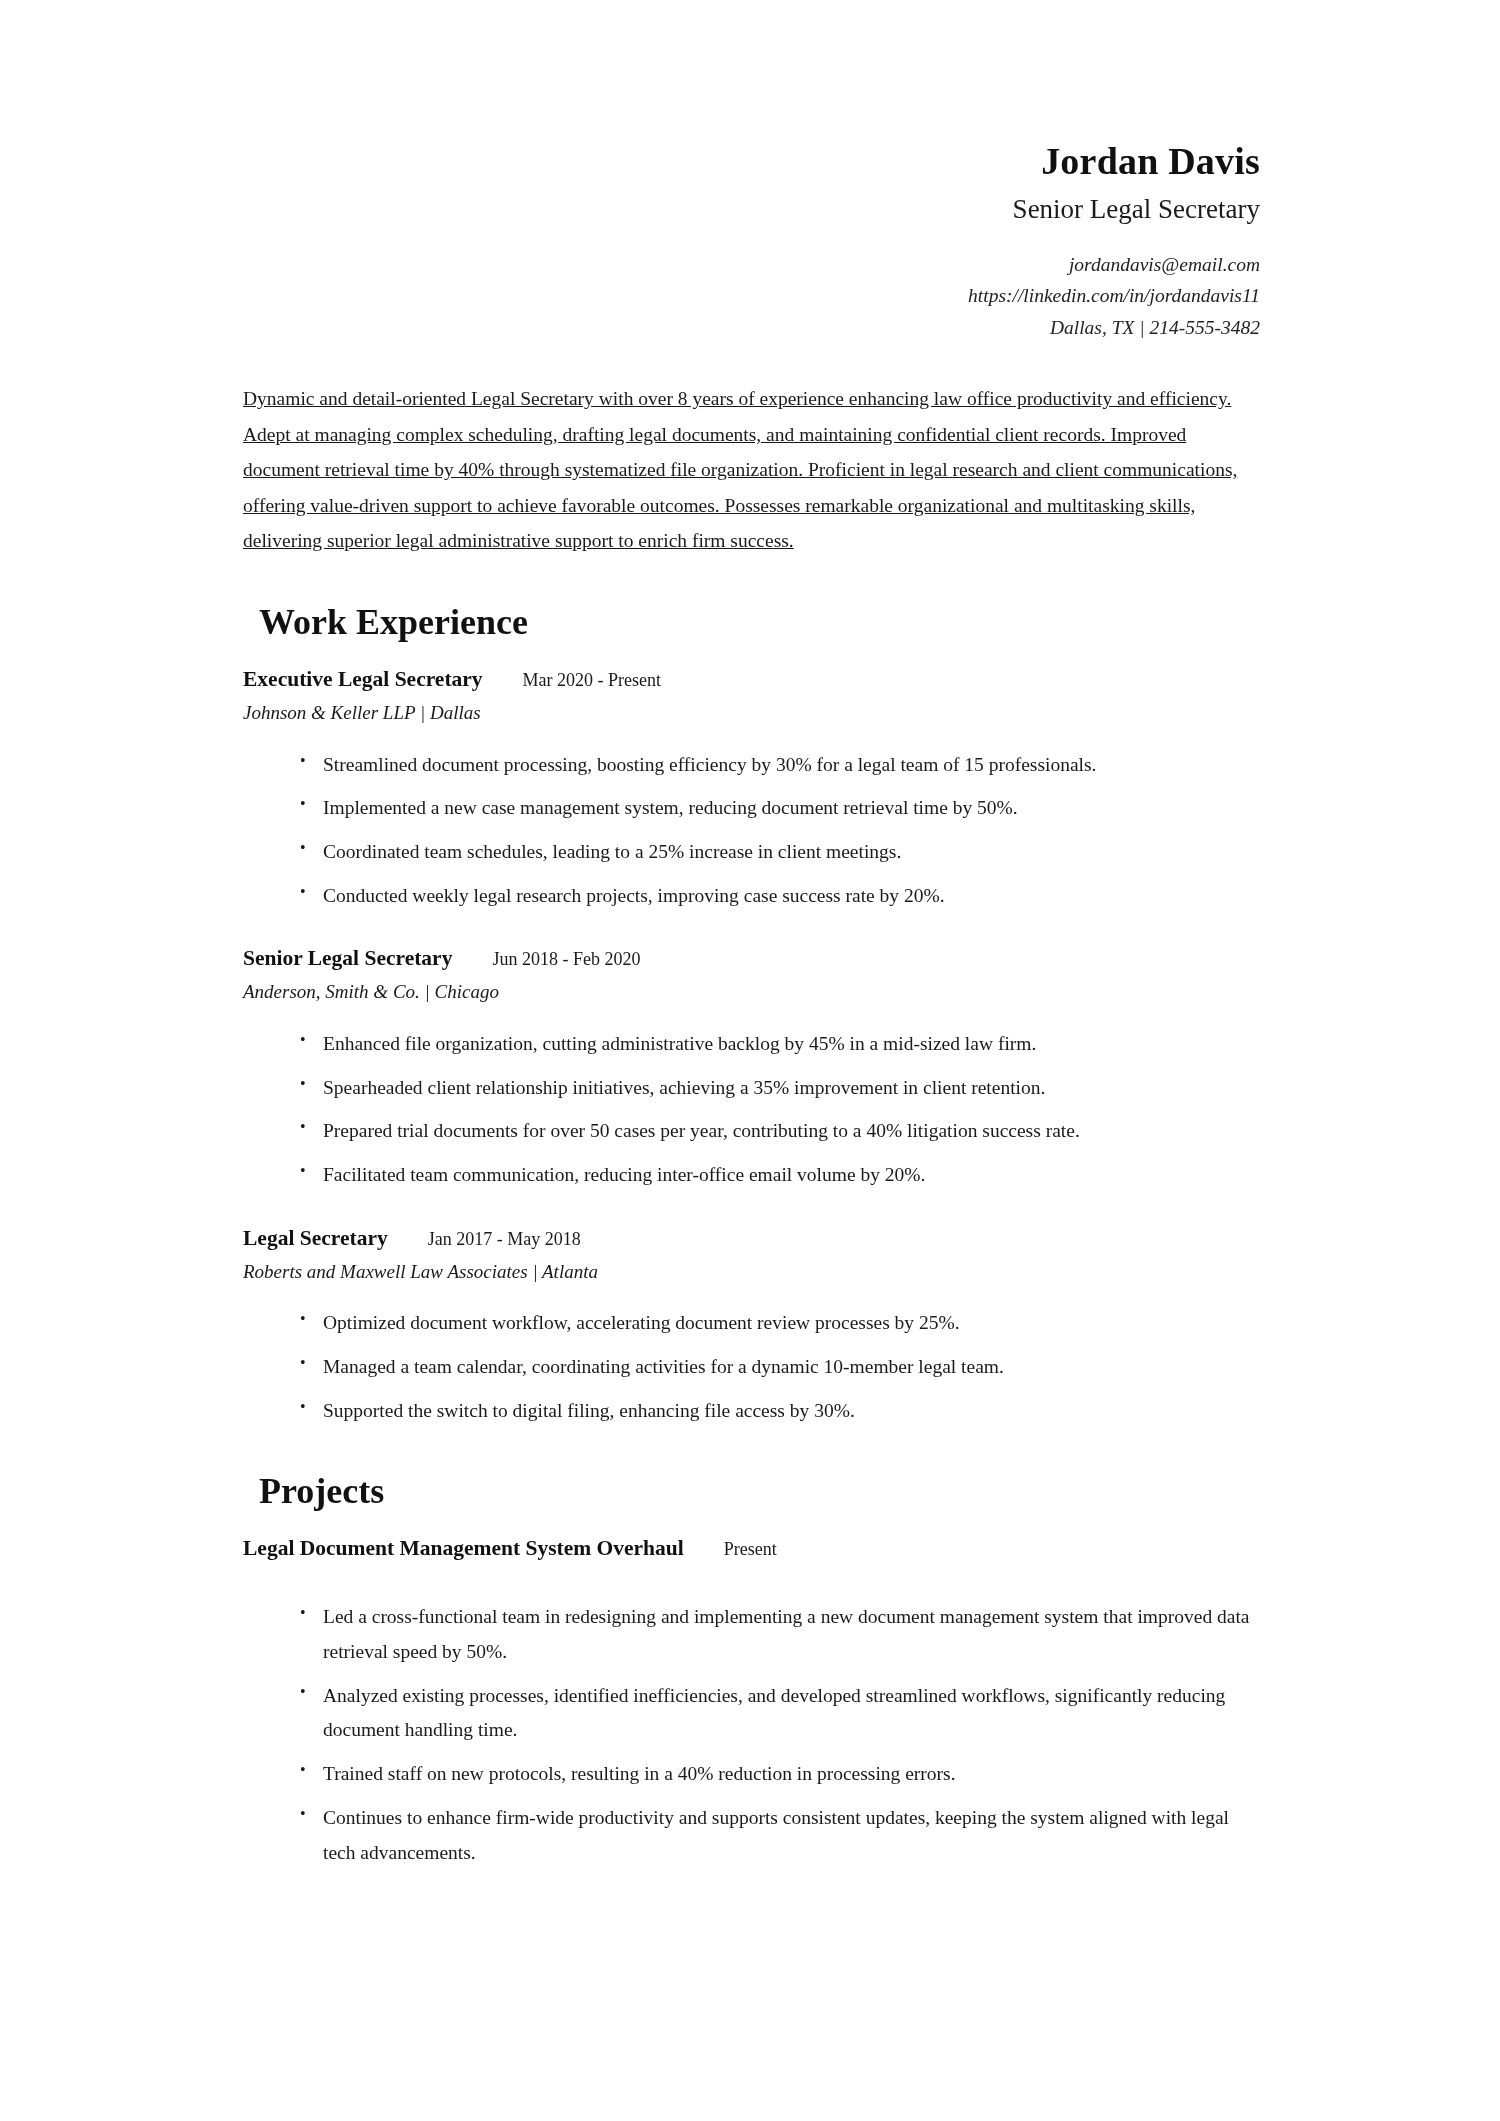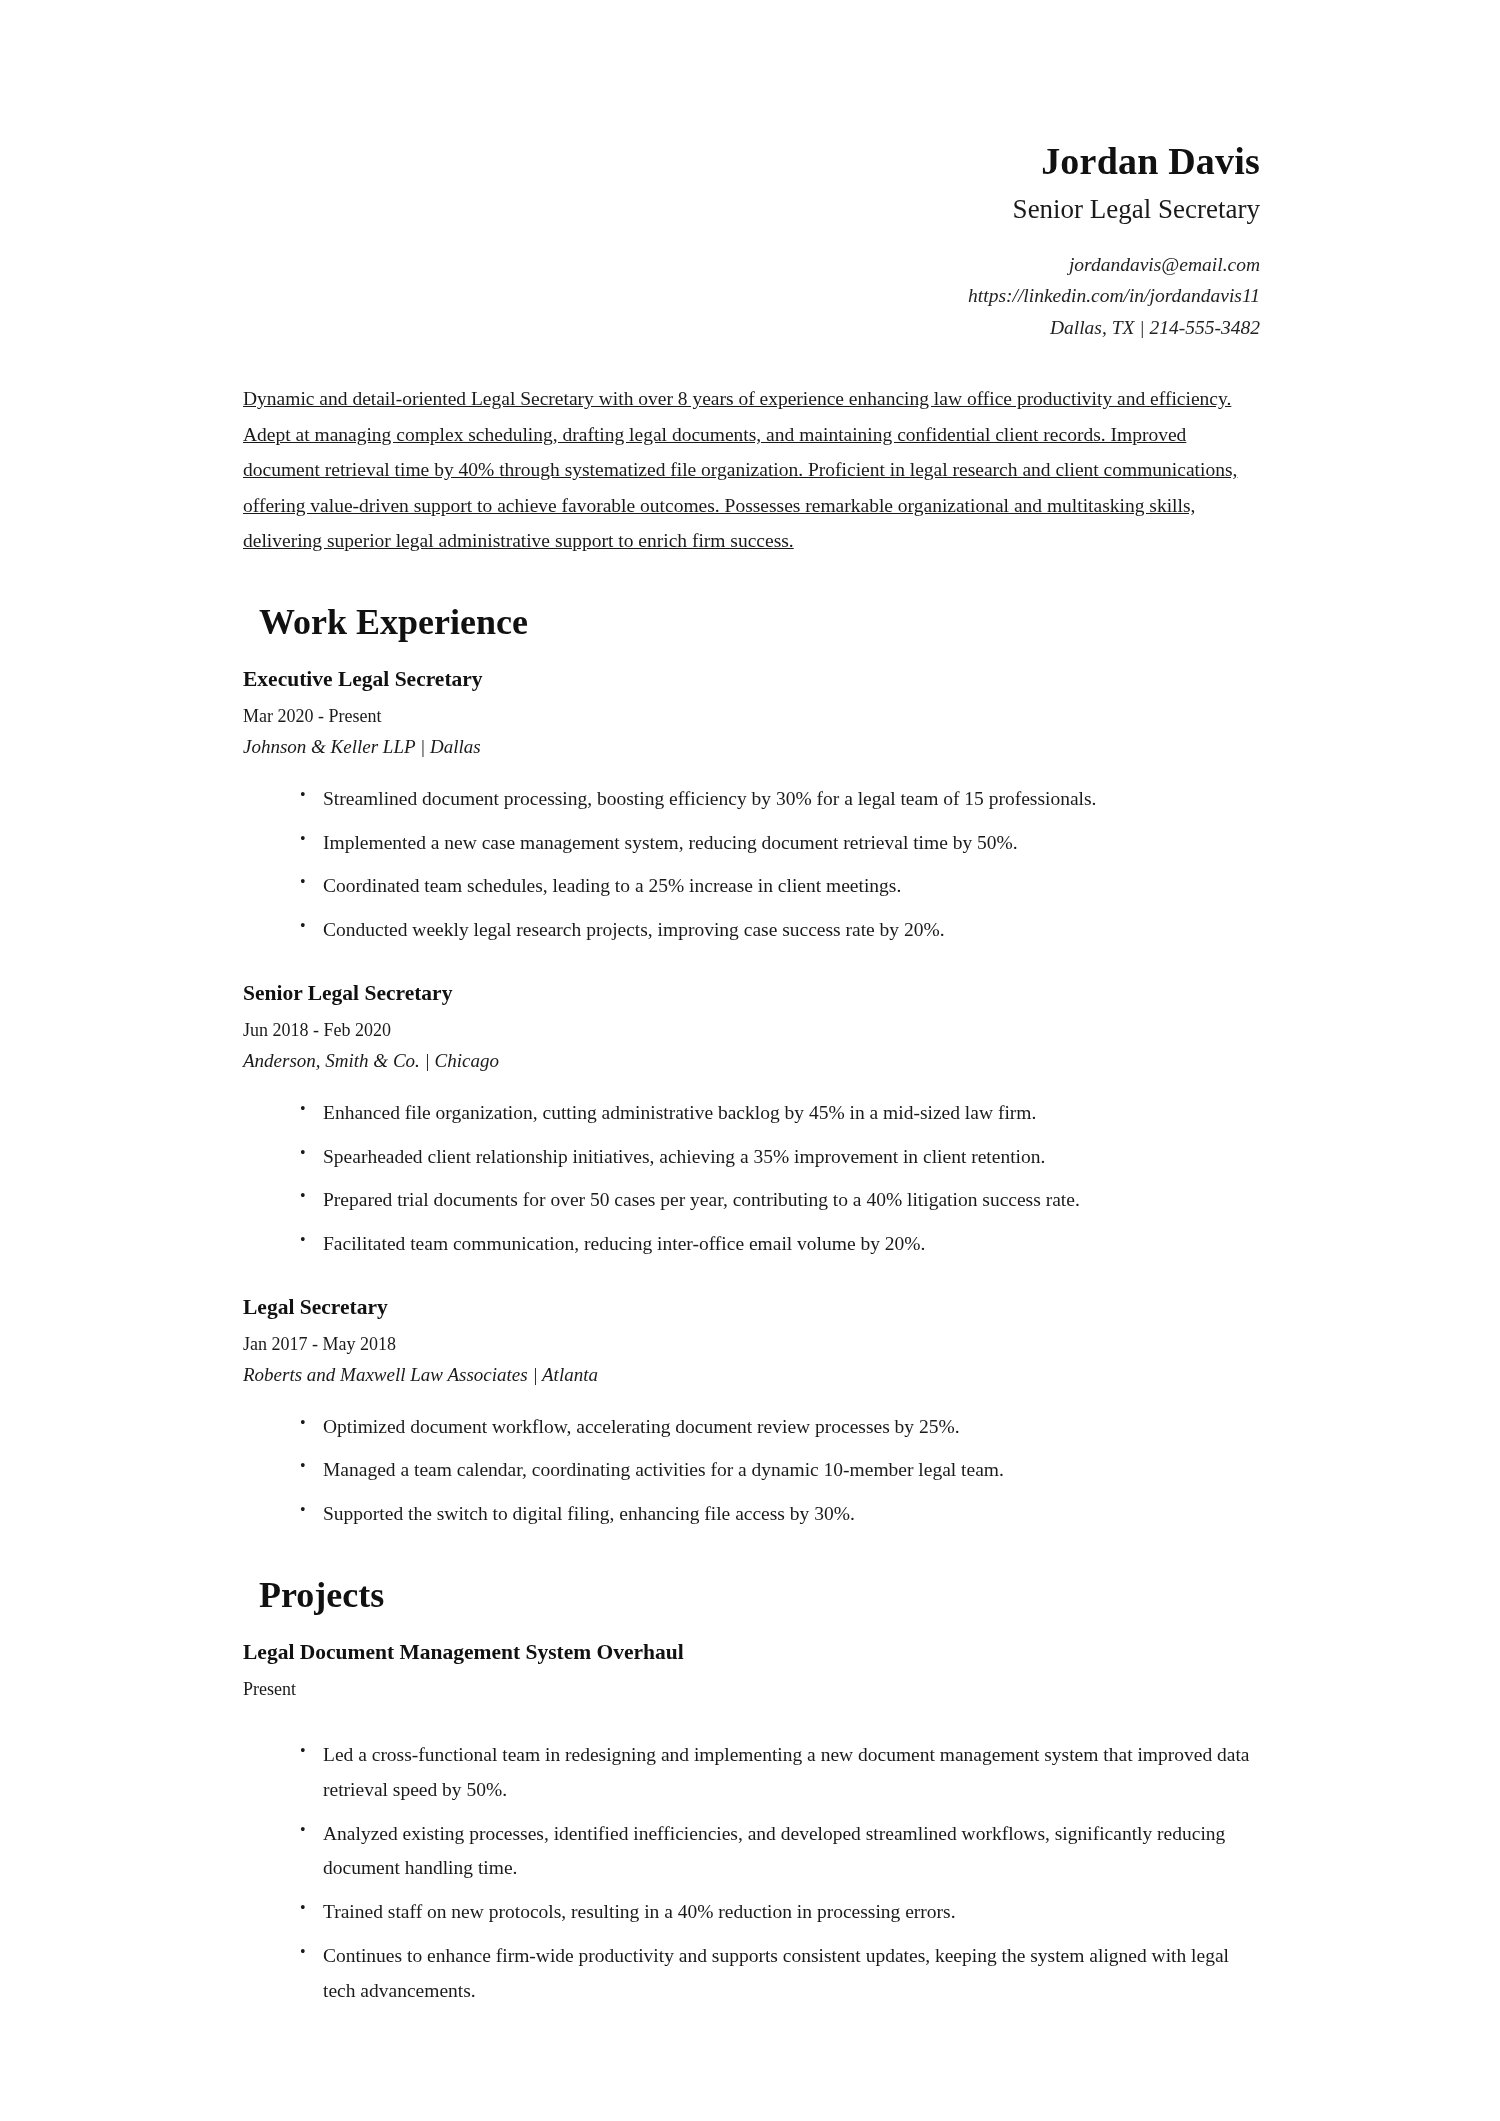--- a/index.html
+++ b/index.html
@@ -69,22 +69,21 @@
     color: #111111;
   }
 
   .entry { margin-bottom: 6px; }
   .entry + .entry { margin-top: 32px; }
 
   .entry-head {
     display: flex;
     align-items: baseline;
     justify-content: flex-start;
-    gap: 12px;
-    flex-direction: column;
+    gap: 40px;
   }
   .entry-title {
     font-size: 21.5px;
     font-weight: bold;
     line-height: 1.25;
     color: #111111;
   }
   .entry-date {
     font-size: 18px;
     white-space: nowrap;

